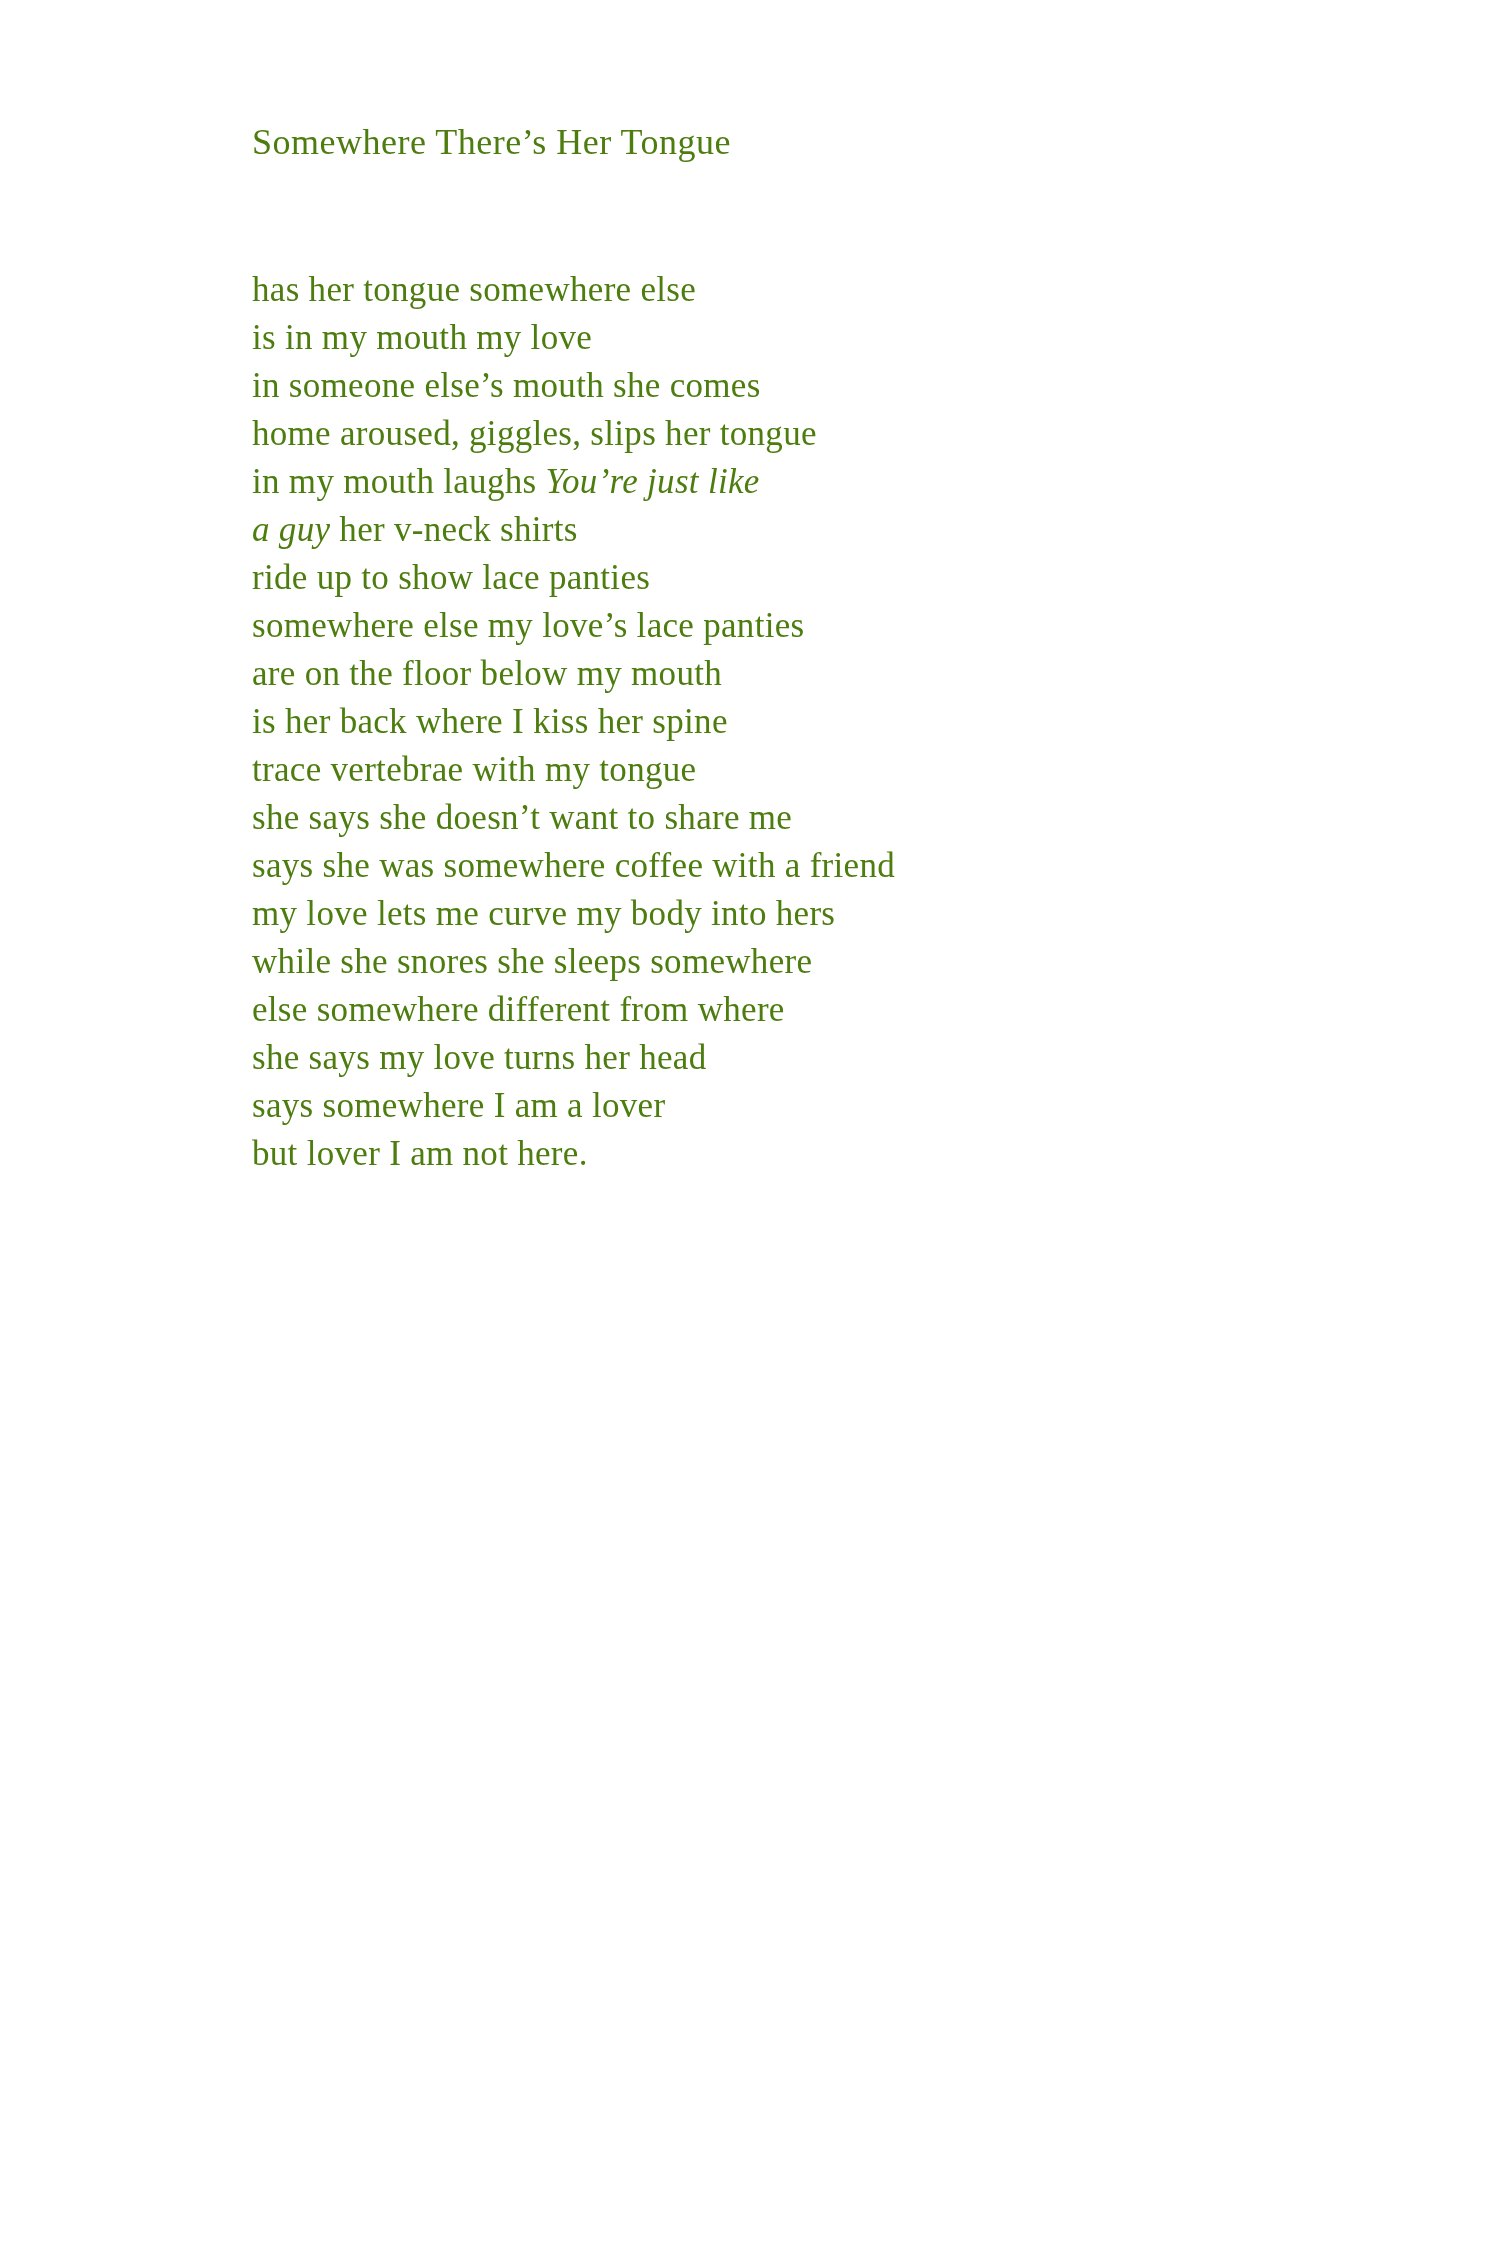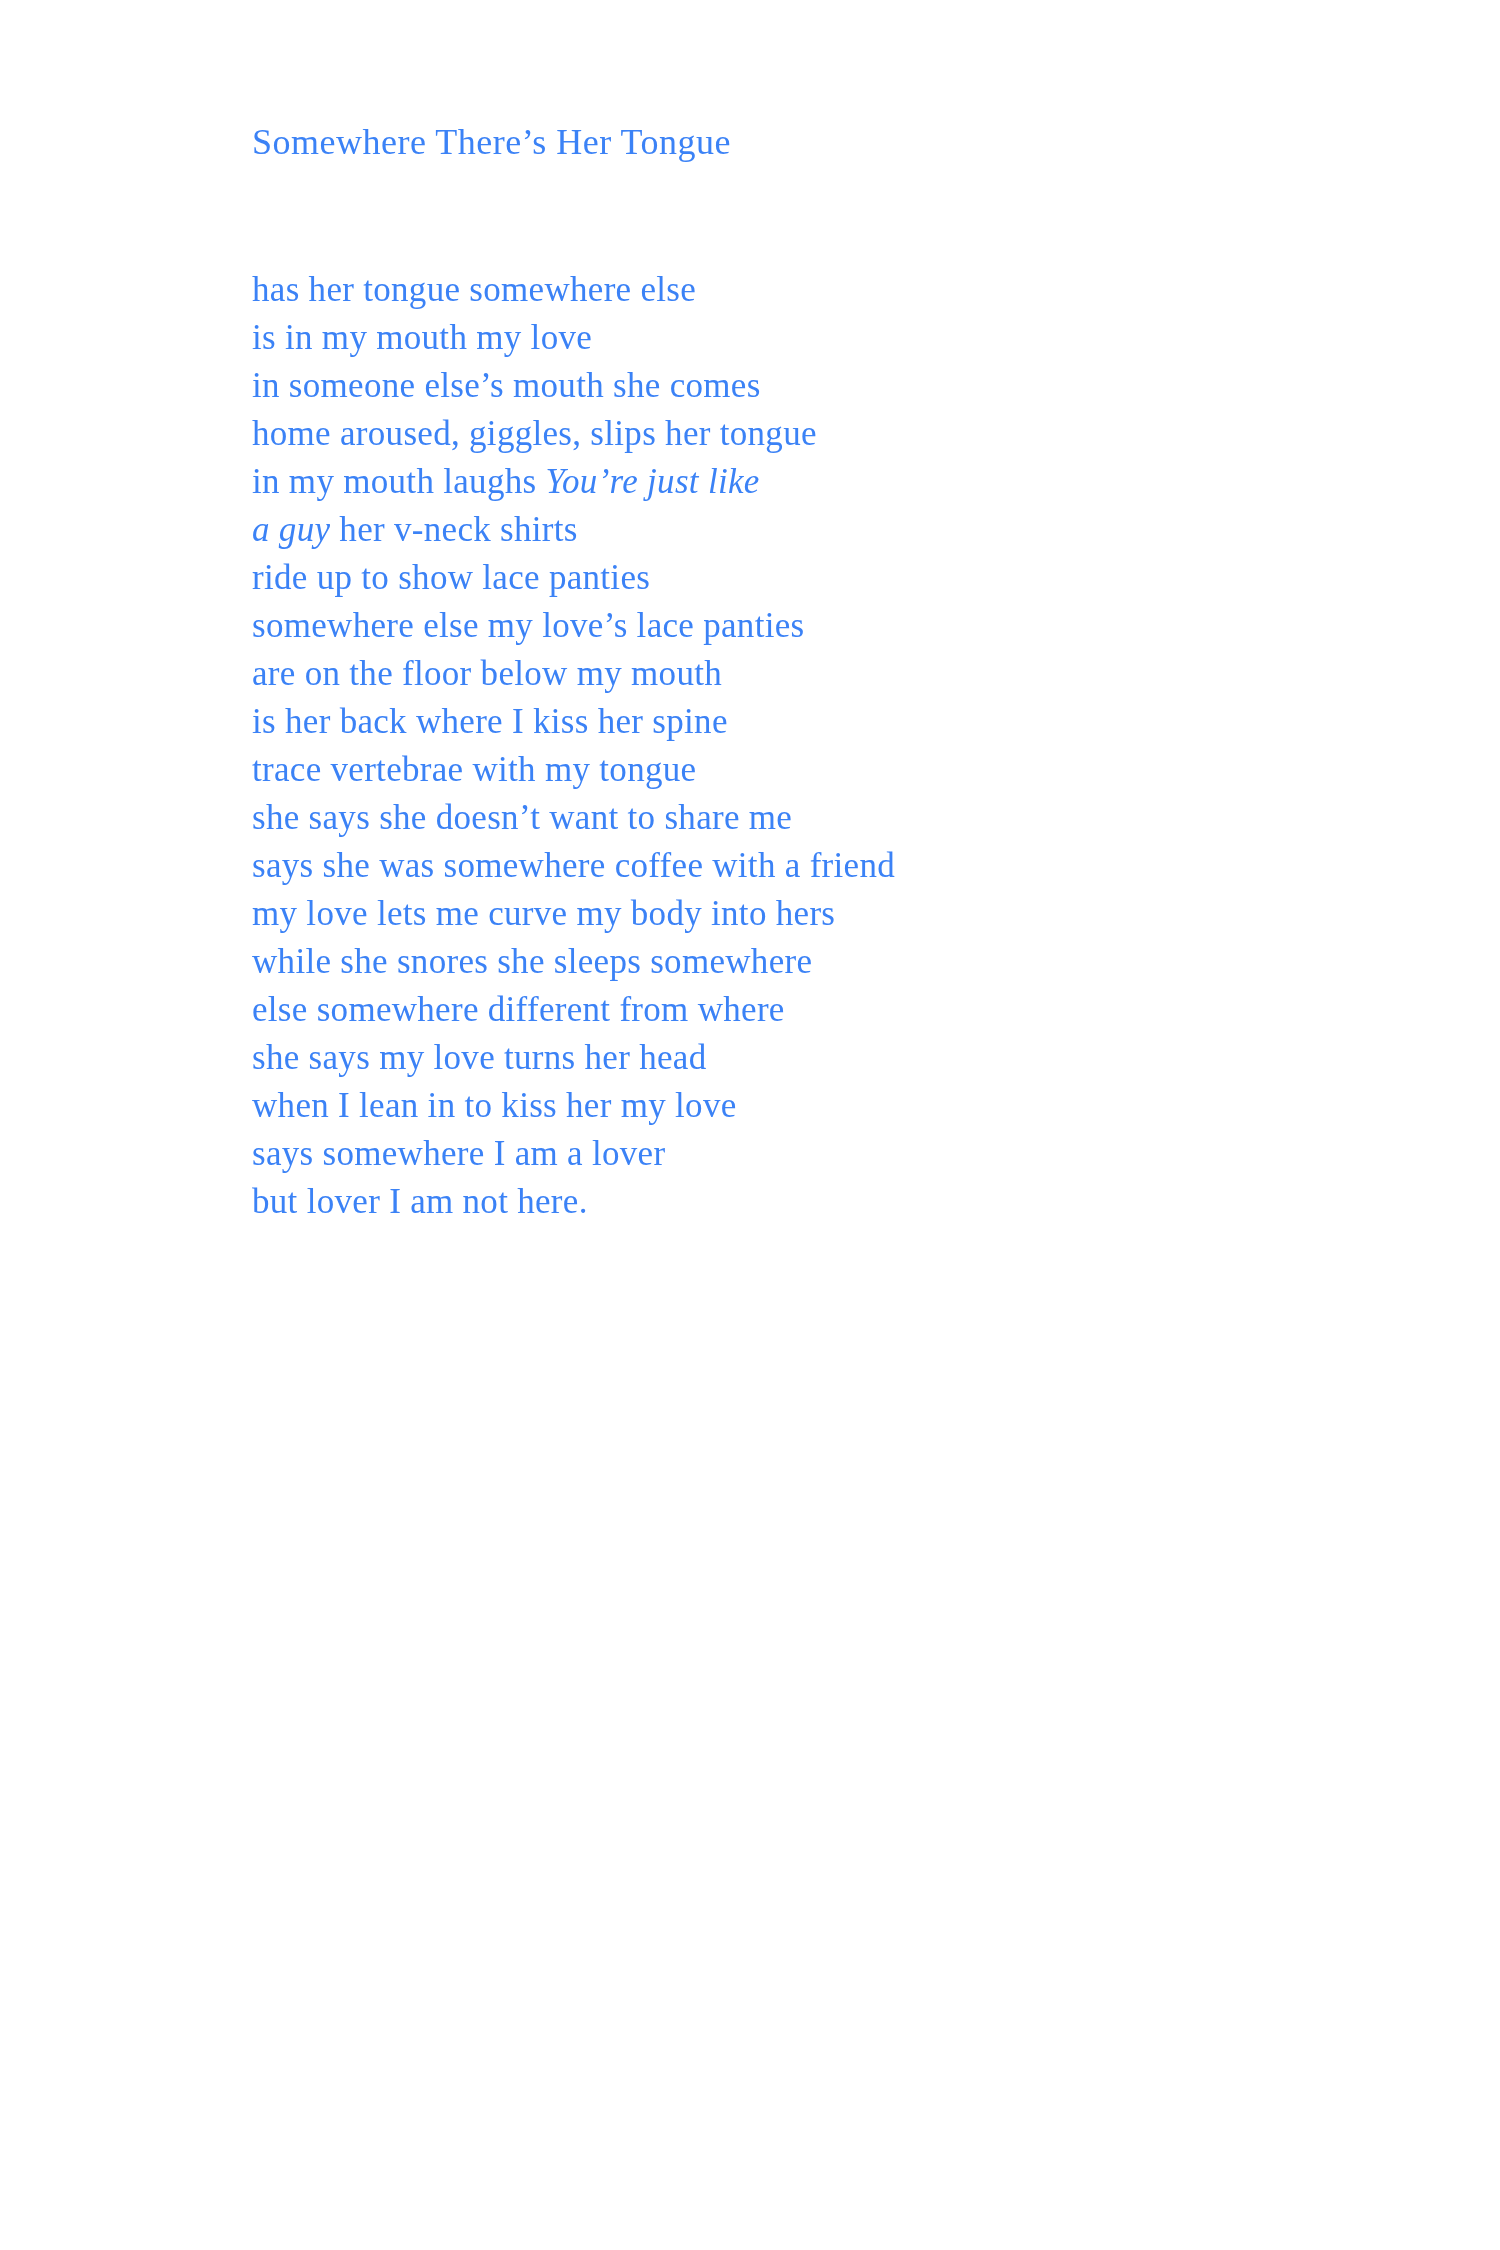--- a/index.html
+++ b/index.html
@@ -6,21 +6,21 @@
     margin: 0;
     padding: 0;
     background: #ffffff;
   }
   .page {
     position: relative;
     width: 1500px;
     height: 2250px;
     background: #ffffff;
     font-family: "Liberation Serif", "DejaVu Serif", serif;
-    color: #3b82f6;
+    color: #4d7c0f;
     overflow: hidden;
   }
   .content {
     position: absolute;
     left: 252px;
     top: 118px;
     width: 1000px;
   }
   .title {
     font-size: 36px;
@@ -60,18 +60,17 @@
         <div class="line"><span class="">somewhere else my love’s lace panties</span></div>
         <div class="line"><span class="">are on the floor below my mouth</span></div>
         <div class="line"><span class="">is her back where I kiss her spine</span></div>
         <div class="line"><span class="">trace vertebrae with my tongue</span></div>
         <div class="line"><span class="">she says she doesn’t want to share me</span></div>
         <div class="line"><span class="">says she was somewhere coffee with a friend</span></div>
         <div class="line"><span class="">my love lets me curve my body into hers</span></div>
         <div class="line"><span class="">while she snores she sleeps somewhere</span></div>
         <div class="line"><span class="">else somewhere different from where</span></div>
         <div class="line"><span class="">she says my love turns her head</span></div>
-        <div class="line"><span class="">when I lean in to kiss her my love</span></div>
         <div class="line"><span class="">says somewhere I am a lover</span></div>
         <div class="line"><span class="">but lover I am not here.</span></div>
       </div>
   </div>
 </div>
 
 </body></html>

